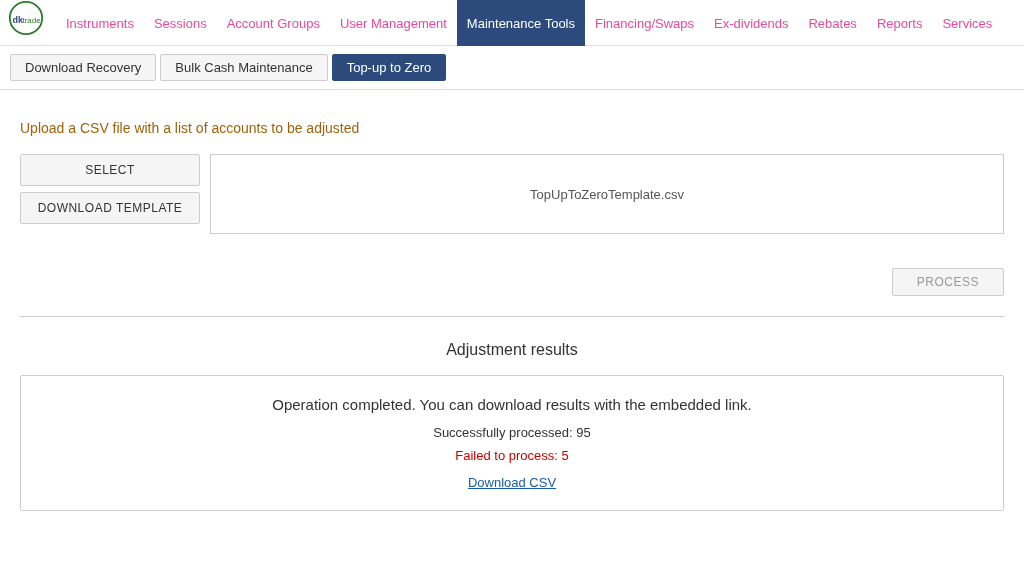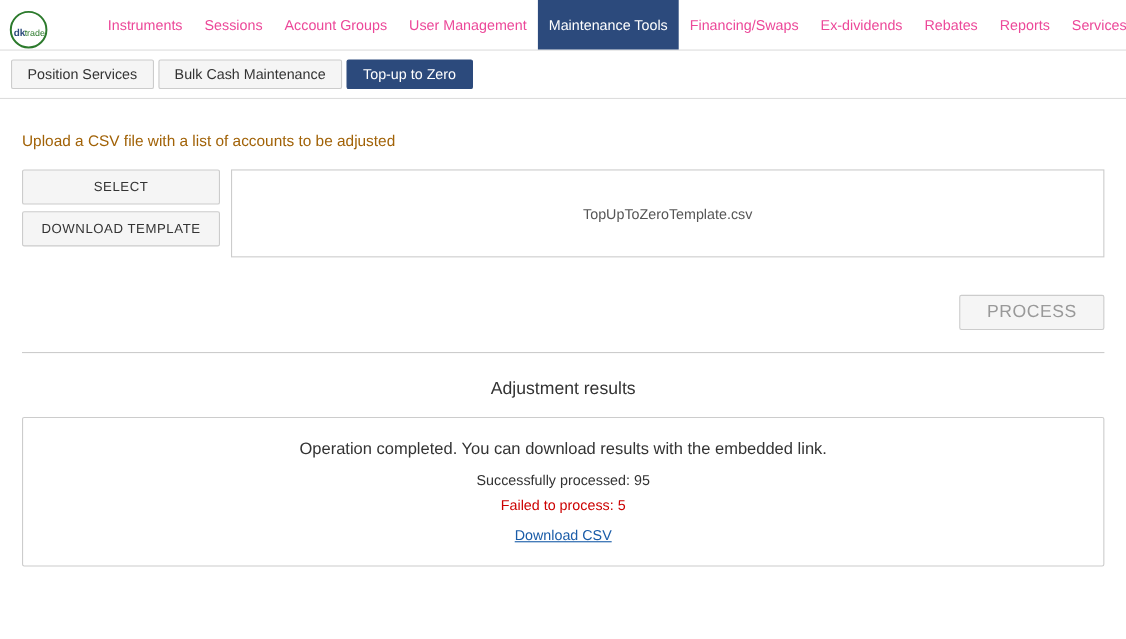--- a/index.html
+++ b/index.html
@@ -1,26 +1,25 @@
 <!DOCTYPE html>
 <html><head>
   <meta charset="utf-8">
   <style>
     * { margin: 0; padding: 0; box-sizing: border-box; }
     body { font-family: Arial, sans-serif; font-size: 13px; color: #333; background: #fff; width: 1024px; }
 
     
     .navbar {
       display: flex;
-      align-items: flex-end;
+      align-items: flex-start;
       background: #fff;
       border-bottom: 1px solid #ddd;
       padding: 0 8px;
       height: 46px;
-      gap: 32px;
     }
     .logo {
       display: flex;
       align-items: center;
       margin-right: 12px;
     }
     .logo-icon {
       width: 36px;
       height: 36px;
     }
@@ -118,21 +117,21 @@
       display: flex;
       justify-content: flex-end;
       margin-bottom: 20px;
     }
     .process-btn {
       padding: 6px 24px;
       border: 1px solid #ccc;
       background: #f5f5f5;
       color: #999;
       cursor: pointer;
-      font-size: 16px;
+      font-size: 12px;
       border-radius: 2px;
       letter-spacing: 0.5px;
     }
     .divider {
       border: none;
       border-top: 1px solid #ccc;
       margin: 10px 0 24px 0;
     }
     .results-title {
       text-align: center;
@@ -190,21 +189,21 @@
     <span class="nav-item active">Maintenance Tools</span>
     <span class="nav-item">Financing/Swaps</span>
     <span class="nav-item">Ex-dividends</span>
     <span class="nav-item">Rebates</span>
     <span class="nav-item">Reports</span>
     <span class="nav-item">Services</span>
   </div>
 </div>
 
 <div class="subnav">
-  <button class="subnav-btn">Position Services</button>
+  <button class="subnav-btn">Download Recovery</button>
   <button class="subnav-btn">Bulk Cash Maintenance</button>
   <button class="subnav-btn active">Top-up to Zero</button>
 </div>
 
 <div class="content">
   <div class="upload-label">Upload a CSV file with a list of accounts to be adjusted</div>
 
   <div class="upload-area">
     <div class="upload-buttons">
       <button class="upload-btn">SELECT</button>

